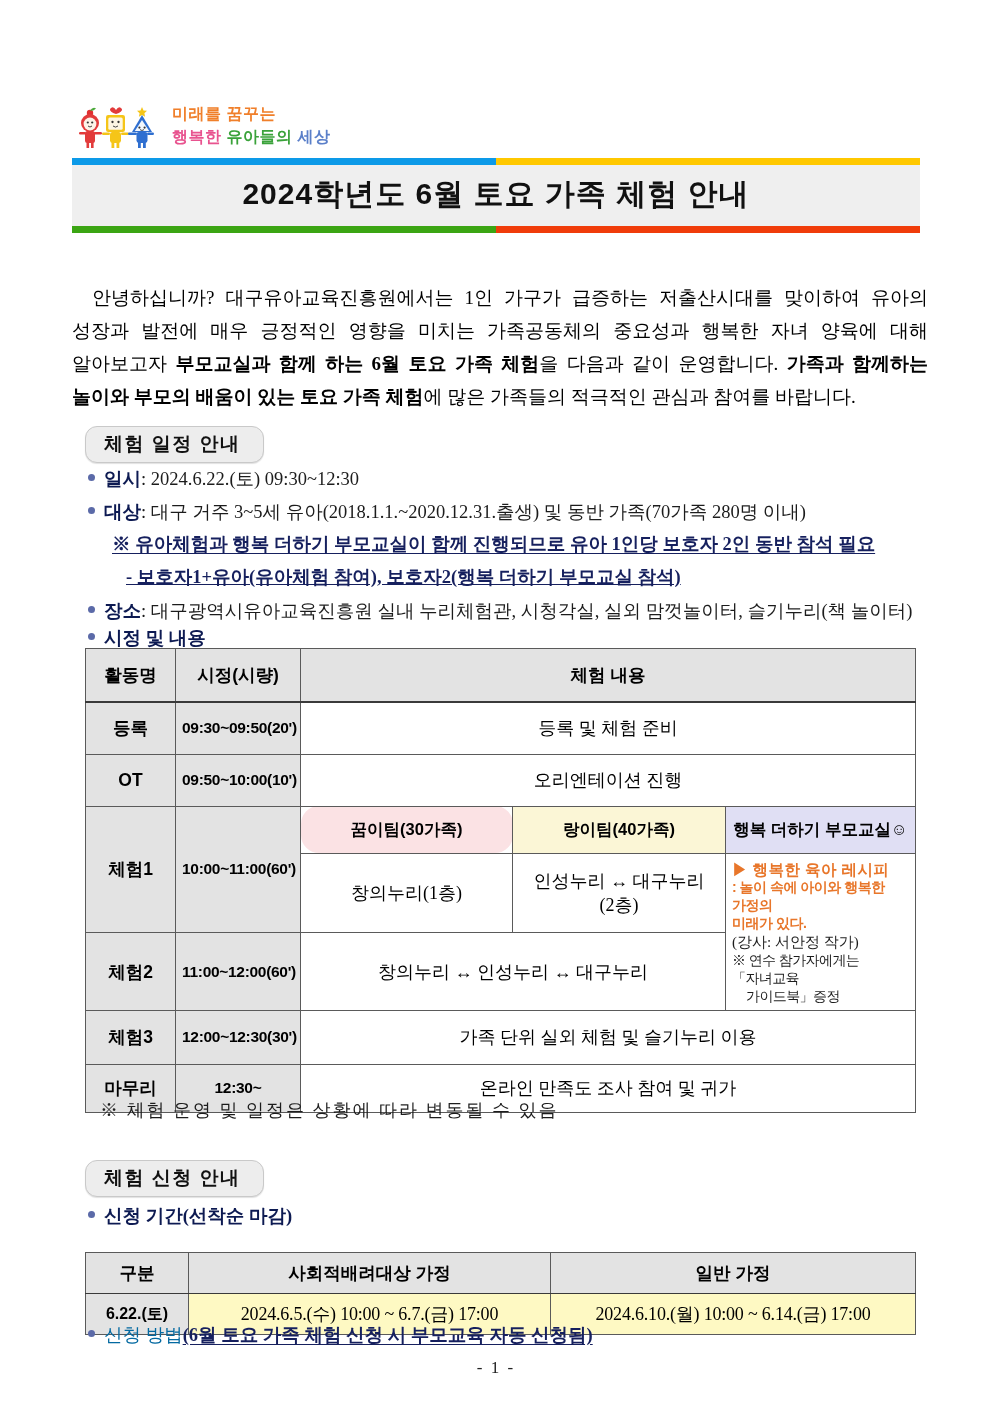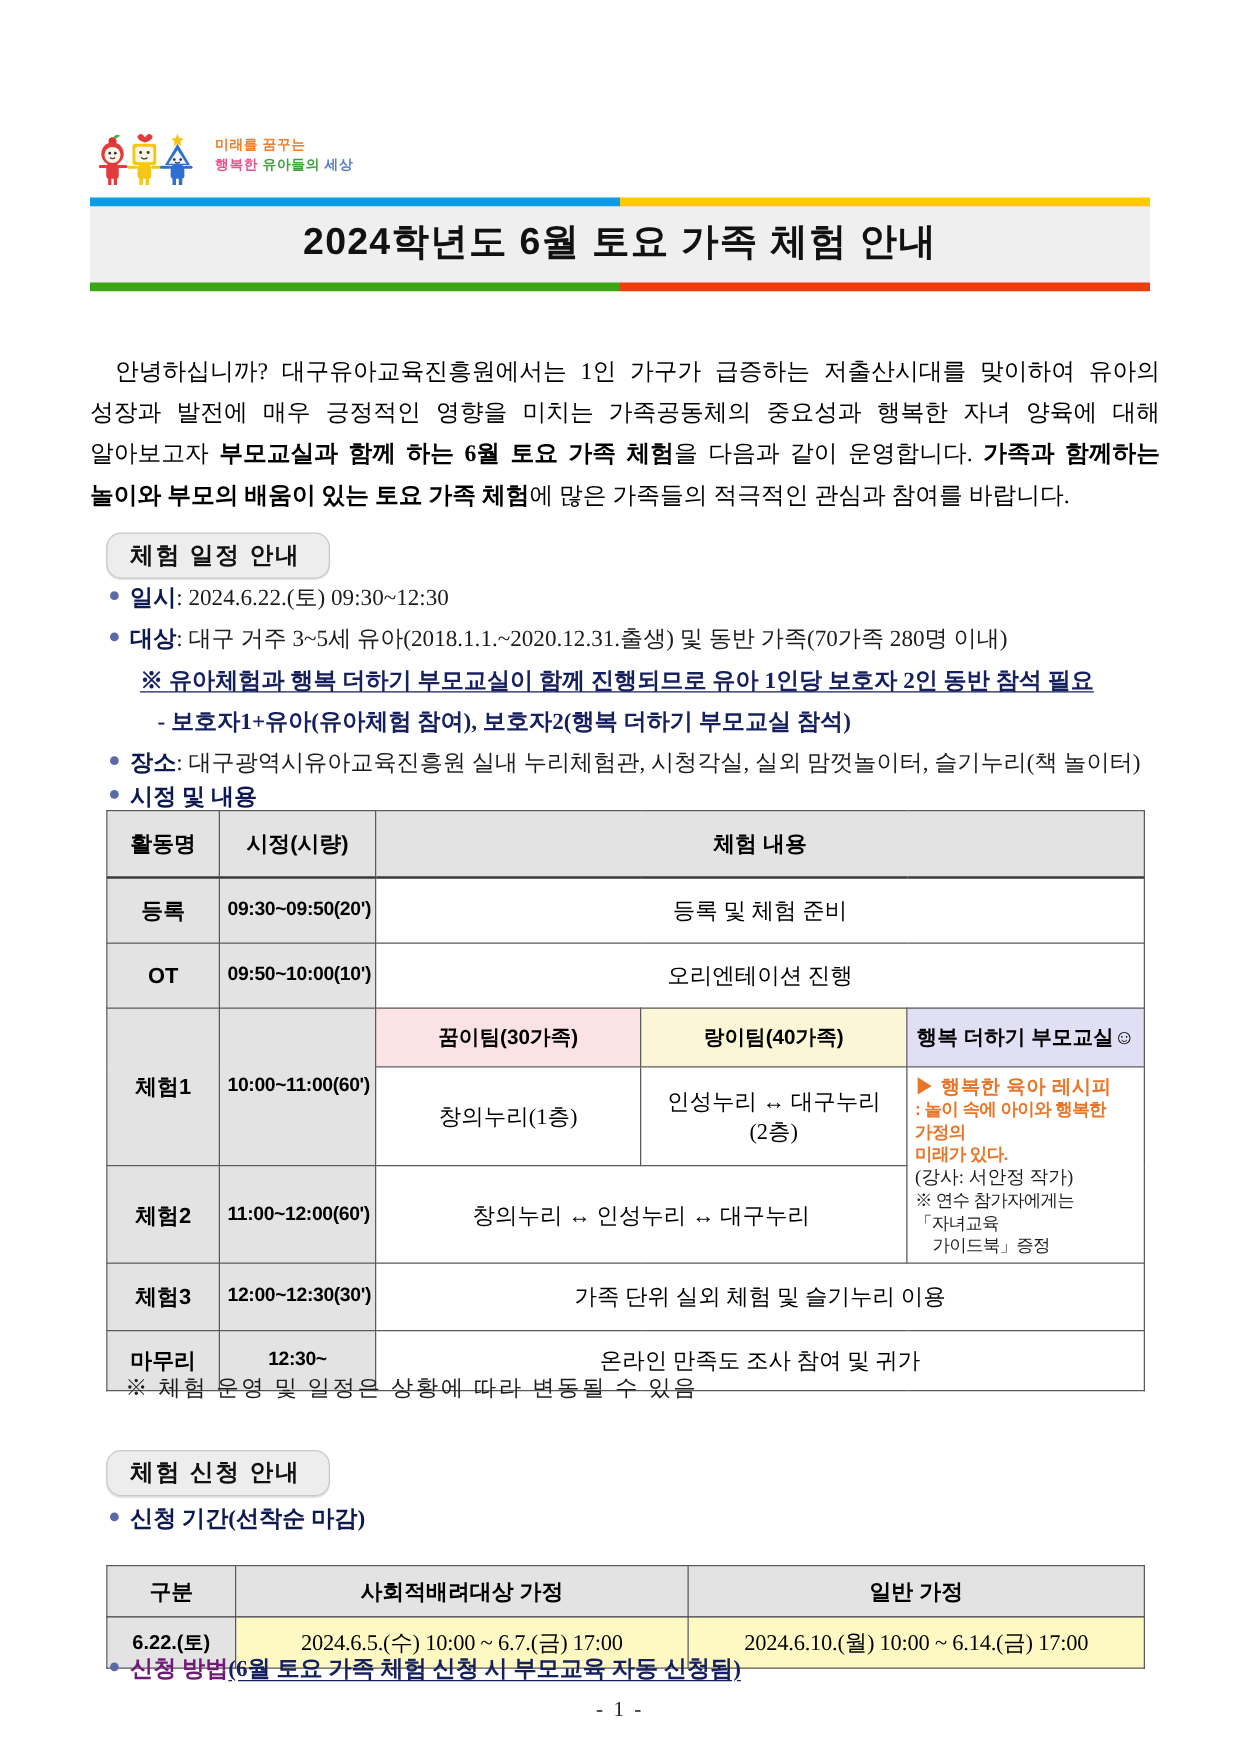--- a/index.html
+++ b/index.html
@@ -34,21 +34,21 @@
     justify-content: space-between;
   }
   .logo-left {
     display: flex;
     align-items: center;
     gap: 12px;
   }
   .mascots { width: 88px; height: 52px; display:block; }
   .slogan {
     font-family: "Liberation Sans", sans-serif;
-    font-size: 11px;
+    font-size: 16px;
     line-height: 1.45;
     font-weight: bold;
     letter-spacing: 0.5px;
     white-space: nowrap;
   }
   .slogan .l1 { color: #f07f2a; }
   .slogan .l2a { color: #e8538f; }
   .slogan .l2b { color: #3aa23a; }
   .slogan .l2c { color: #5a7fc9; }
 
@@ -145,20 +145,21 @@
     text-decoration: underline;
     text-underline-offset: 3px;
     white-space: nowrap;
   }
   .note-sub {
     position: absolute;
     font-size: 18.5px;
     font-weight: bold;
     color: #16205e;
     white-space: nowrap;
+    text-decoration: underline;
   }
 
   
   .tbl {
     position: absolute;
     border-collapse: collapse;
     table-layout: fixed;
     font-size: 17px;
   }
   .tbl td, .tbl th {
@@ -190,21 +191,21 @@
     background: #e3e3e3;
     font-family: "Liberation Sans", sans-serif;
     font-weight: bold;
     font-size: 15.5px;
     letter-spacing: -0.3px;
   }
   #schedule-table td.body-cell {
     background: #ffffff;
     font-size: 18px;
   }
-  td.team-pink   { background:#fbe2e4; font-family:"Liberation Sans", sans-serif; font-weight:bold; font-size:16.5px; height:38px; }
+  td.team-pink   { background:#fbe2e4; font-family:"Liberation Sans", sans-serif; font-weight:bold; font-size:16.5px; height:38px;border-radius:18px; }
   td.team-cream  { background:#fbf6d6; font-family:"Liberation Sans", sans-serif; font-weight:bold; font-size:16.5px; height:38px; }
   td.team-lav    { background:#e0dff4; font-family:"Liberation Sans", sans-serif; font-weight:bold; font-size:16.5px; height:38px; }
 
   td.parent-cell {
     background: #ffffff;
     text-align: left;
     vertical-align: top;
     padding: 6px 5px 4px 6px;
     font-family: "Liberation Sans", sans-serif;
     line-height: 1.28;
@@ -254,21 +255,21 @@
   .apply-method {
     position: absolute;
     left: 88px; top: 1322px;
     font-size: 18.5px;
     white-space: nowrap;
   }
   .apply-method .dot {
     display:inline-block; width:7px; height:7px; border-radius:50%;
     background:#5b6aa8; margin-right:9px; vertical-align:4px;
   }
-  .apply-method .lbl { font-weight: bold; color:#701a75; }
+  .apply-method .lbl { font-weight: normal; color:#0369a1; }
   .apply-method .u { font-weight: bold; color:#16205e; text-decoration: underline; text-underline-offset: 3px; }
 
   
   .pagenum {
     position: absolute;
     left: 0; right: 0; top: 1358px;
     text-align: center;
     font-size: 17px;
     color: #222;
     letter-spacing: 2px;

